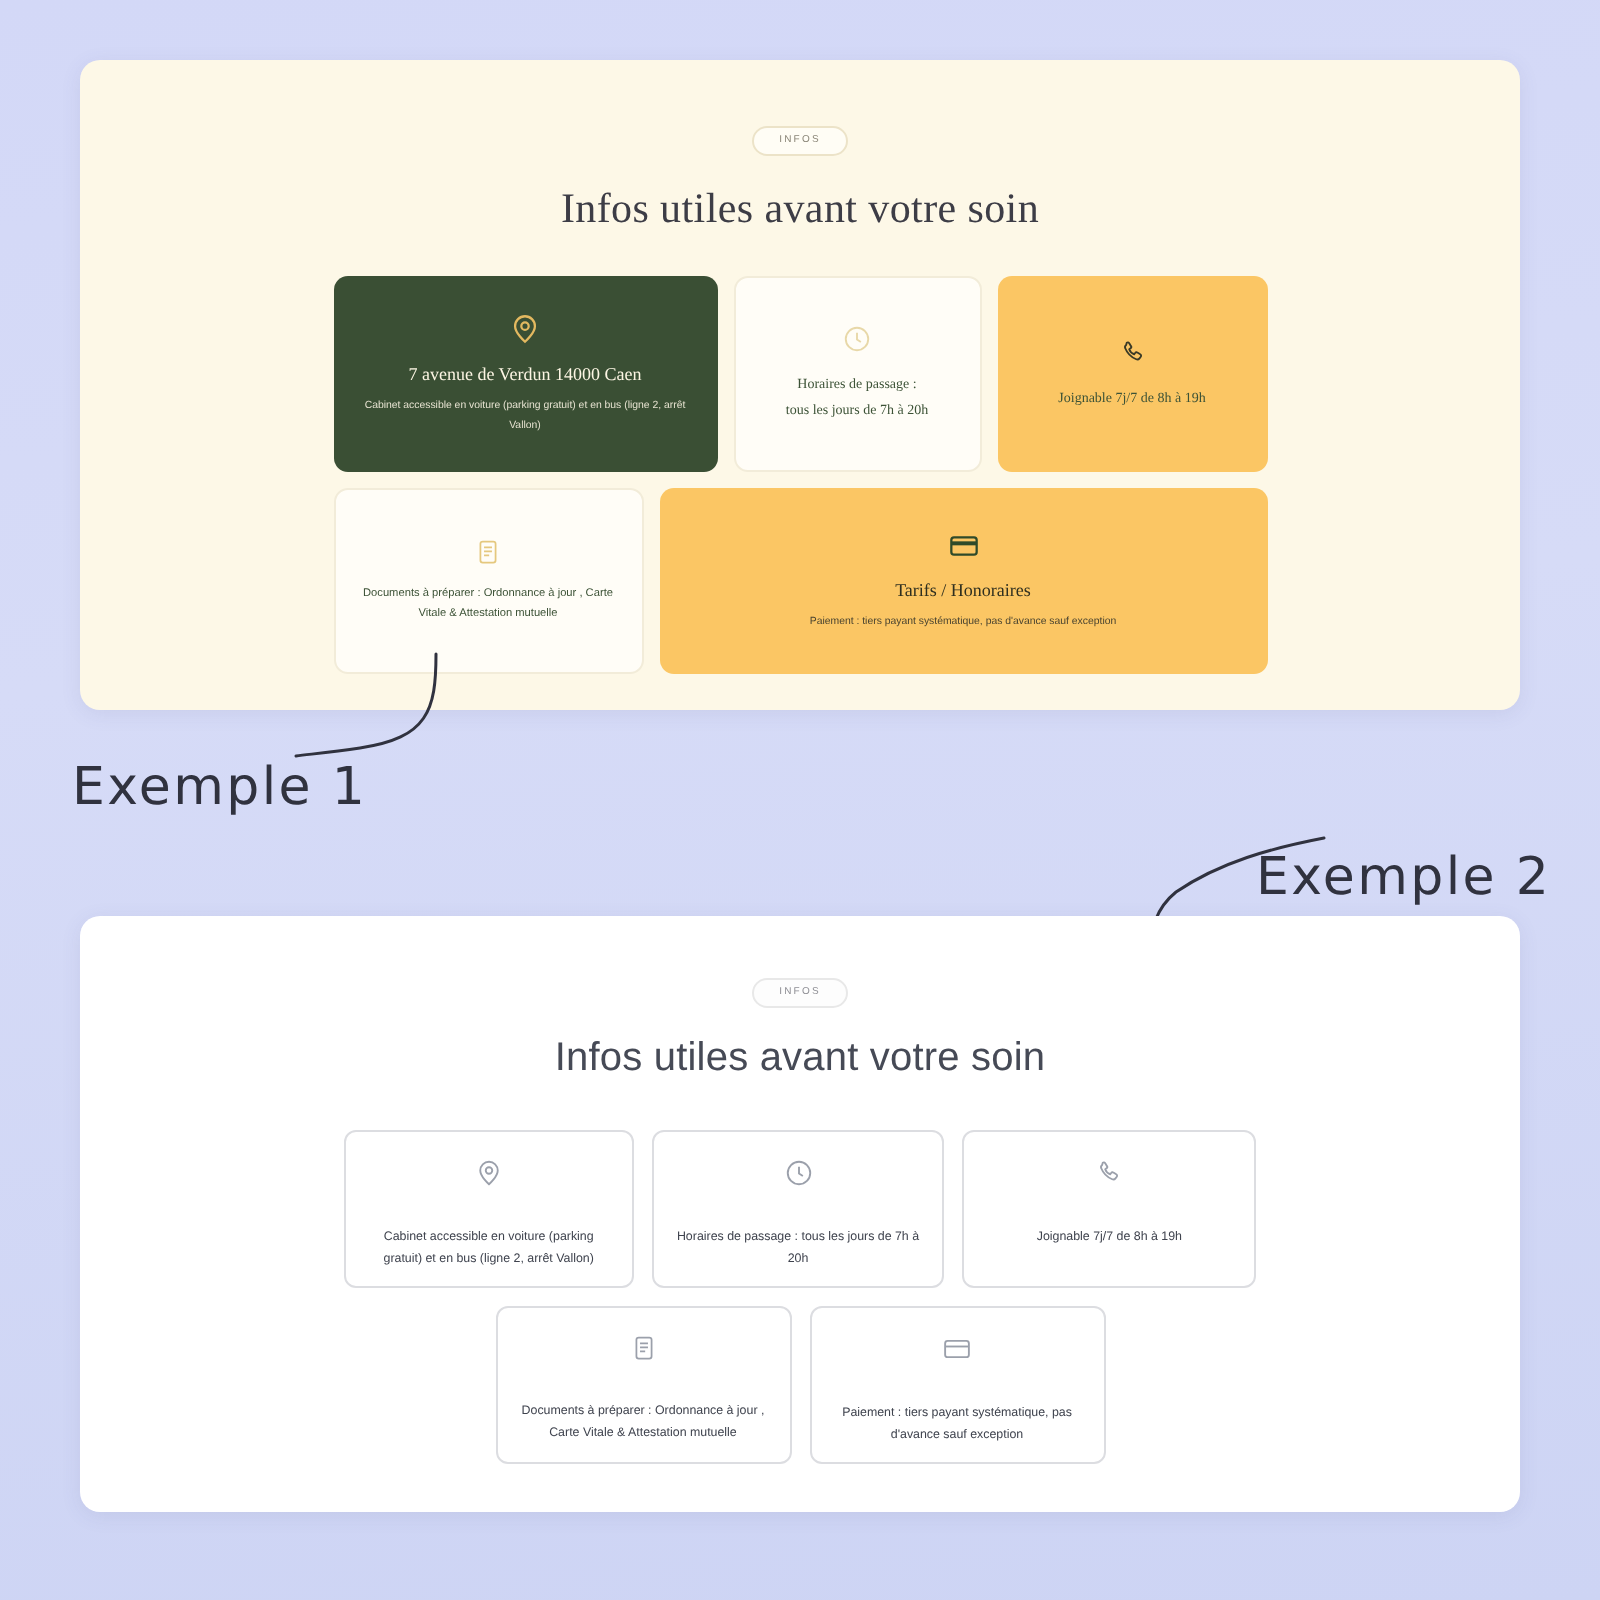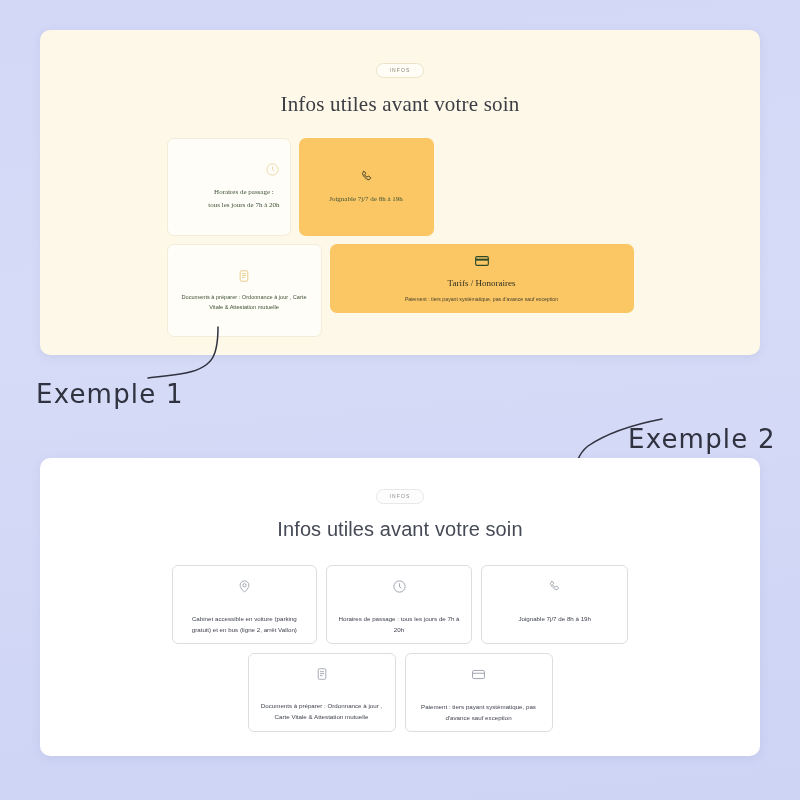--- a/index.html
+++ b/index.html
@@ -79,25 +79,25 @@
   }
 
   .card .ic { margin-bottom: 9px; line-height: 0; }
 
   .card-green  { background: #3a4f34; }
   .card-white  { background: #fffdf7; border: 1px solid #f2ecd9; }
   .card-yellow { background: #fbc664; }
 
   
   .c-address  { width: 192px; height: 98px; }
-  .c-hours    { width: 124px; height: 98px; align-items: flex-end; }
+  .c-hours    { width: 124px; height: 98px; }
   .c-phone    { width: 135px; height: 98px; }
   
   .c-docs     { width: 155px; height: 93px; }
-  .c-tarifs   { width: 304px; height: 69px; }
+  .c-tarifs   { width: 304px; height: 93px; }
 
   .t-strong-light { color: #fdf6e4; font-family: "Liberation Serif", serif; font-size: 9px; }
   .t-sub-light    { color: #e6e2d0; font-size: 5.2px; line-height: 1.75; margin-top: 7px; max-width: 170px; }
 
   .t-strong-green { color: #3c5236; font-family: "Liberation Serif", serif; font-size: 7px; line-height: 1.85; }
   .t-strong-dark  { color: #2f2f1f; font-family: "Liberation Serif", serif; font-size: 9px; }
   .t-sub-dark     { color: #4a4430; font-size: 5.2px; line-height: 1.7; margin-top: 7px; }
   .t-body-green   { color: #3c5236; font-size: 5.6px; line-height: 1.85; max-width: 128px; }
 
   
@@ -186,20 +186,30 @@
 
 <div class="panel-one">
   <div class="p1-inner">
     <div class="badge">INFOS</div>
     <div class="p1-title">Infos utiles avant votre soin</div>
 
     <div class="p1-grid">
 
       <div class="p1-row">
 
+        <div class="card card-green c-address">
+          <span class="ic">
+            <svg width="17" height="17" viewBox="0 0 24 24" fill="none" stroke="#e3b960" stroke-width="1.6">
+              <path d="M12 21s7-6.1 7-11a7 7 0 1 0-14 0c0 4.9 7 11 7 11z"></path>
+              <circle cx="12" cy="10" r="2.6"></circle>
+            </svg>
+          </span>
+          <div class="t-strong-light">7 avenue de Verdun 14000 Caen</div>
+          <div class="t-sub-light">Cabinet accessible en voiture (parking gratuit) et en bus (ligne 2, arrêt Vallon)</div>
+        </div>
 
         <div class="card card-white c-hours">
           <span class="ic">
             <svg width="15" height="15" viewBox="0 0 24 24" fill="none" stroke="#e8d8a8" stroke-width="1.5">
               <circle cx="12" cy="12" r="9"></circle>
               <path d="M12 7v5.4l3.1 2"></path>
             </svg>
           </span>
           <div class="t-strong-green" style="white-space:pre-line;">Horaires de passage :
 tous les jours de 7h à 20h</div>

